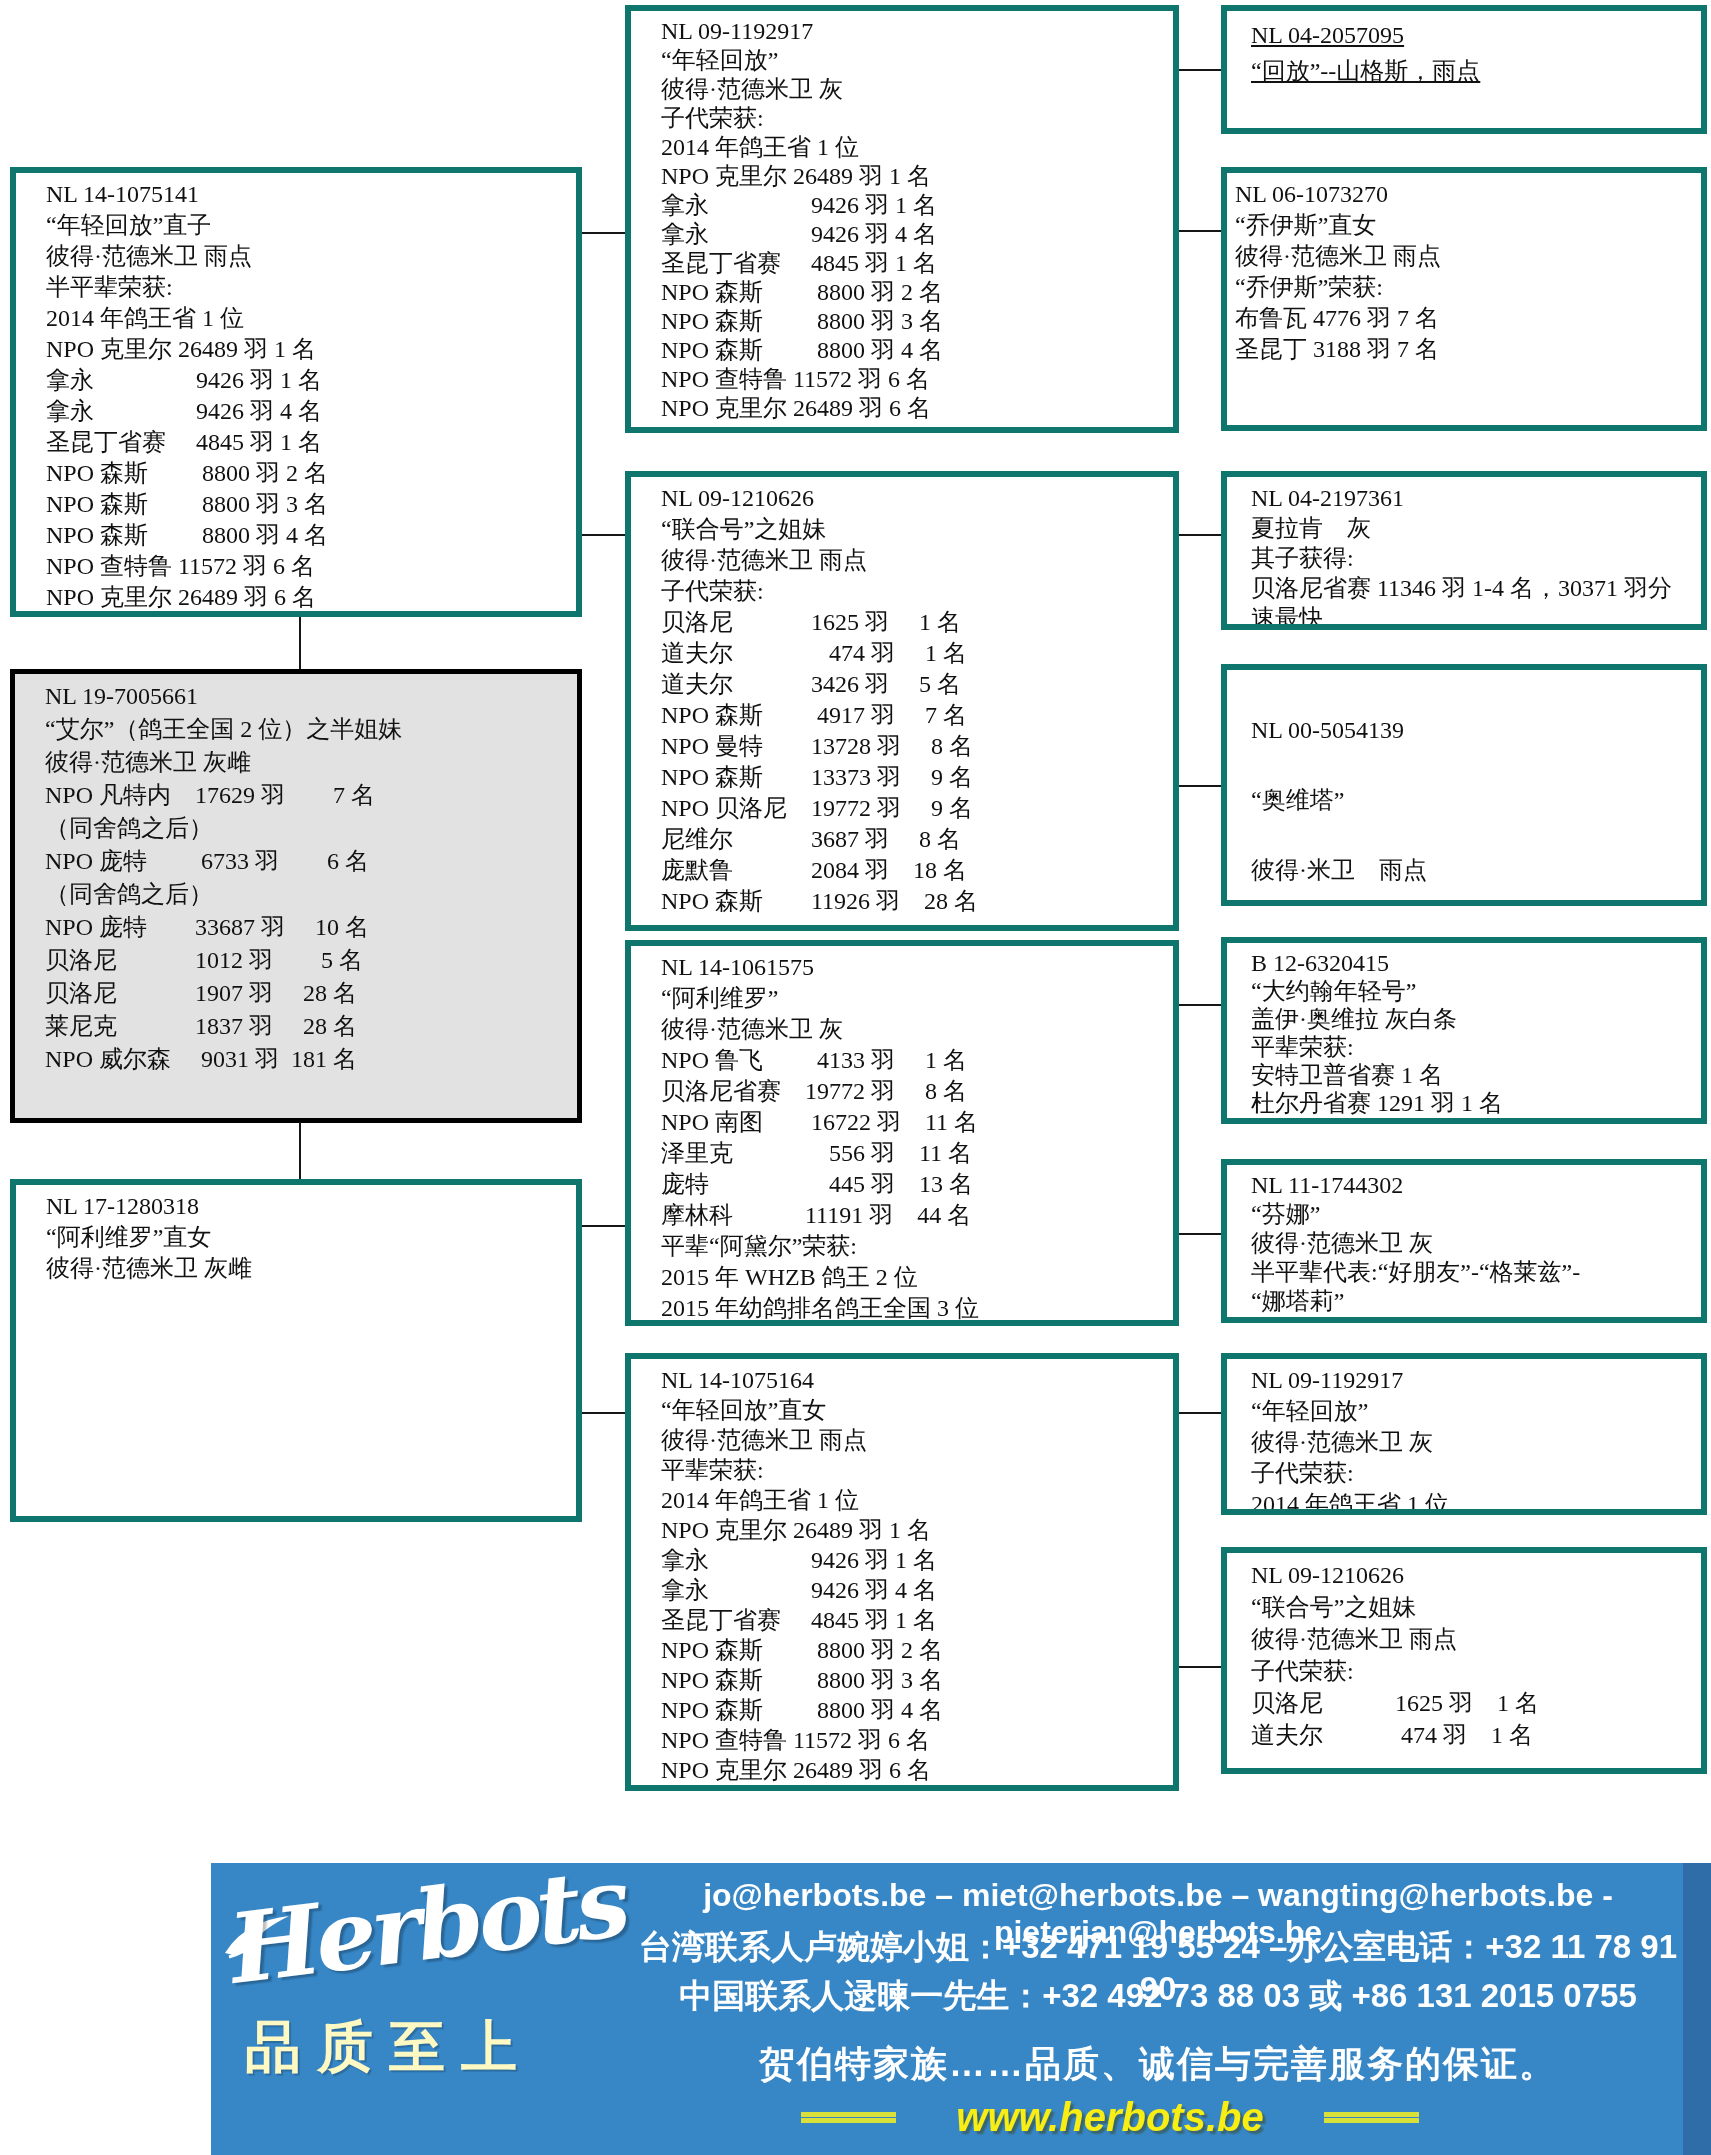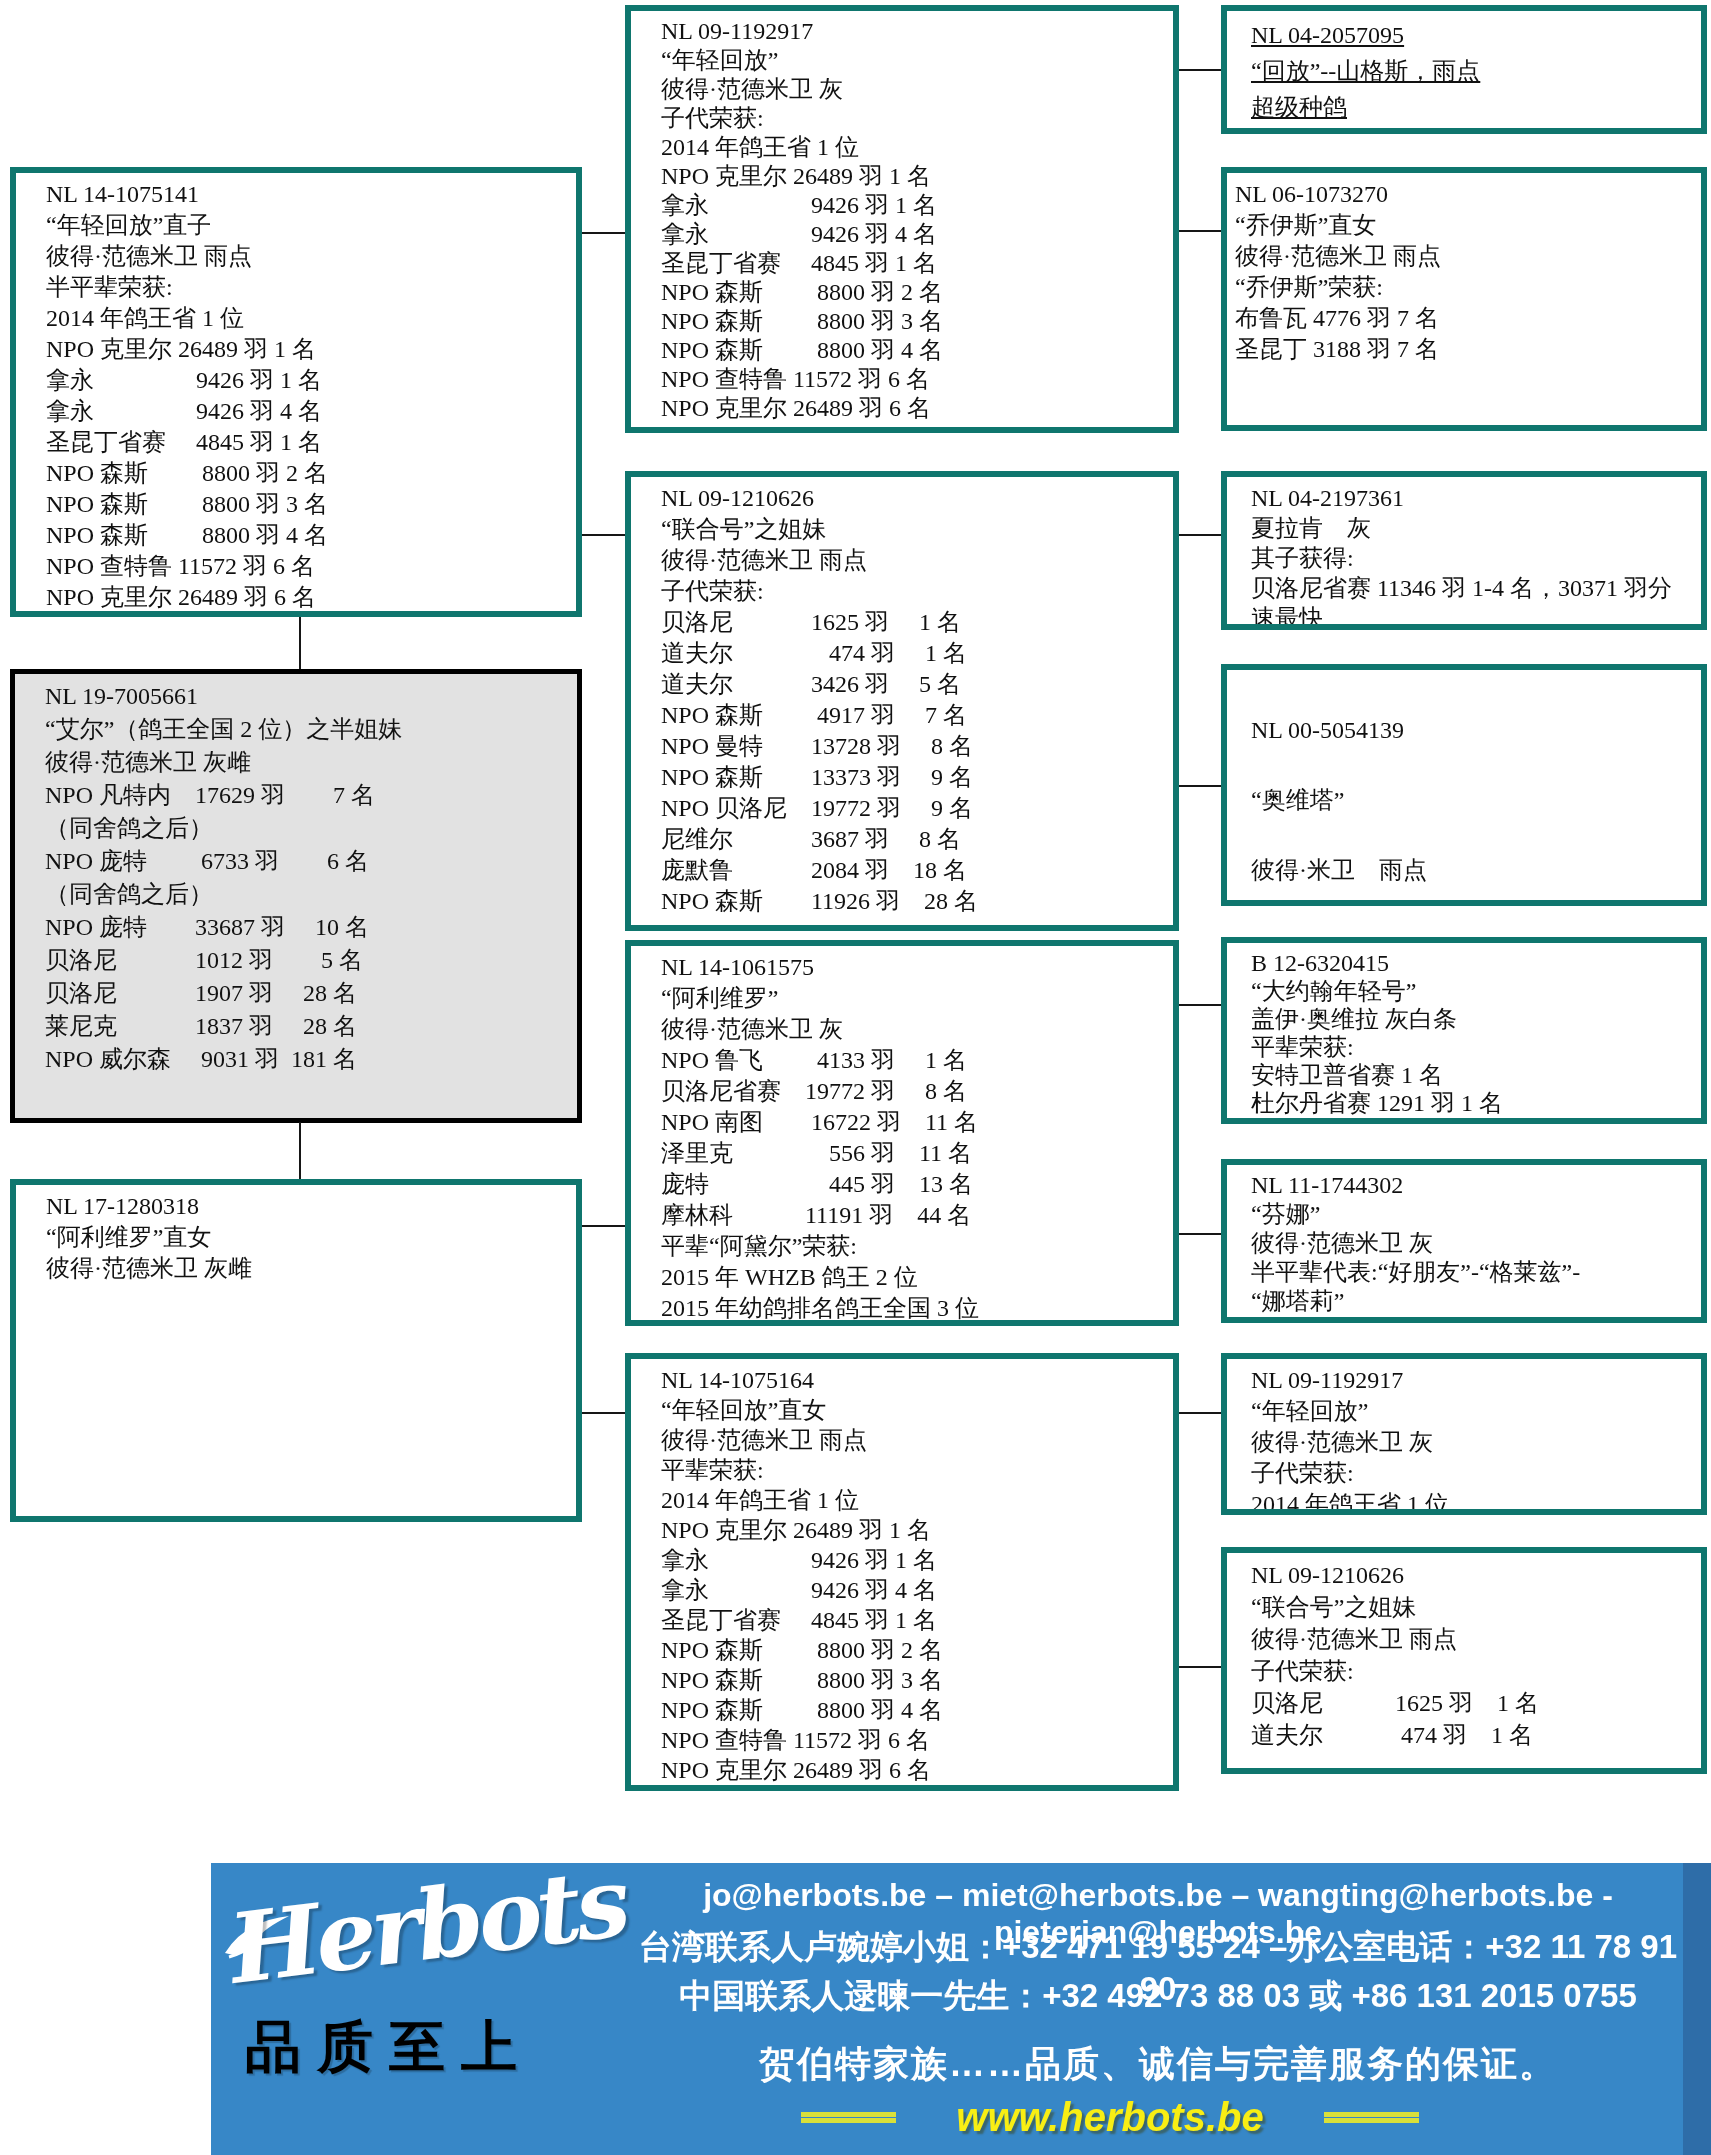--- a/index.html
+++ b/index.html
@@ -58,21 +58,21 @@
   }
   .banner-edge { position:absolute; right:0; top:0; width:28px; height:100%; background:#2e6da8; }
   .logo { position:absolute; left:18px; top:6px; width:418px; height:129px; color:#fff; }
   .logo-text {
     font-family:"DejaVu Serif", serif; font-style:italic; font-weight:700;
     font-size:96px; letter-spacing:-5px; color:#fff; display:inline-block;
     transform:rotate(-7deg); text-shadow:3px 3px 2px rgba(0,0,0,.25);
   }
   .feather { position:absolute; left:-6px; top:44px; }
   .tagline {
-    position:absolute; left:34px; top:147px; color:#000000; font-weight:700;
+    position:absolute; left:34px; top:147px; color:#fef9c3; font-weight:700;
     font-size:56px; letter-spacing:16px; text-shadow:2px 2px 1px rgba(0,0,0,.2);
   }
   .btext { position:absolute; left:418px; right:24px; text-align:center; color:#fff; font-weight:700; }
   .emails  { top:14px;  font-size:32px; }
   .contact-tw { top:62px;  font-size:33px; }
   .contact-cn { top:111px; font-size:33px; }
   .slogan  { top:177px; font-size:36px; letter-spacing:2px; }
   .url-row {
     position:absolute; left:378px; right:80px; top:221px; height:66px;
     display:flex; align-items:center; justify-content:center; gap:60px;
@@ -183,21 +183,20 @@
       <div class="line">NPO 森斯　　 8800 羽 2 名</div>
       <div class="line">NPO 森斯　　 8800 羽 3 名</div>
       <div class="line">NPO 森斯　　 8800 羽 4 名</div>
       <div class="line">NPO 查特鲁 11572 羽 6 名</div>
       <div class="line">NPO 克里尔 26489 羽 6 名</div>
     </div>
 
   <div class="box box-h">
       <div class="line">NL 04-2057095</div>
       <div class="line">“回放”--山格斯，雨点</div>
-      <div class="line">超级种鸽</div>
     </div>
   <div class="box box-i">
       <div class="line">NL 06-1073270</div>
       <div class="line">“乔伊斯”直女</div>
       <div class="line">彼得·范德米卫 雨点</div>
       <div class="line">“乔伊斯”荣获:</div>
       <div class="line">布鲁瓦 4776 羽 7 名</div>
       <div class="line">圣昆丁 3188 羽 7 名</div>
     </div>
   <div class="box box-j">

